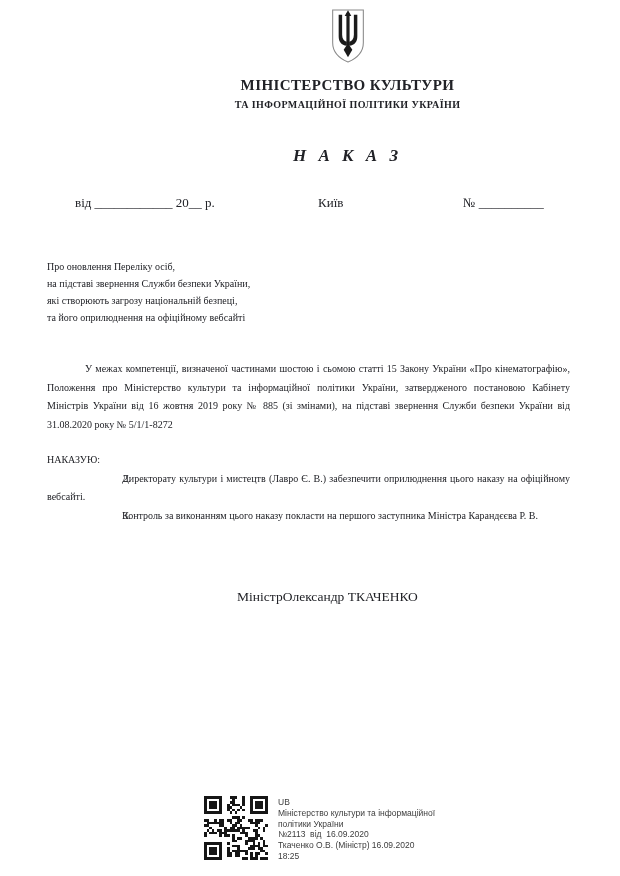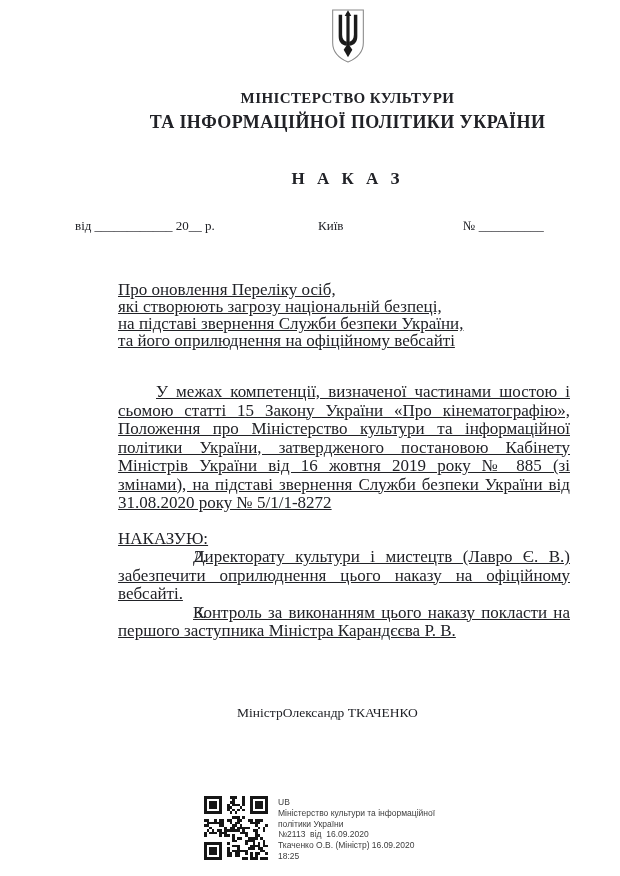--- a/index.html
+++ b/index.html
@@ -9,32 +9,32 @@
     font-family: "Liberation Serif", serif;
     color: #212227;
     position: relative;
     overflow: hidden;
   }
   .page { position: relative; width: 620px; height: 876px; background: #ffffff; }
 
   
   .header { padding-top: 8px; text-align: center; margin-left: 75px; width: 545px; }
   .emblem { display: inline-block; height: 56px; }
-  .ministry-line1 { margin-top: 22px; font-weight: bold; font-size: 15px; letter-spacing: 0.4px; }
-  .ministry-line2 { margin-top: 5px; font-weight: bold; font-size: 18px; letter-spacing: 0.4px; }
-  .doc-title { margin-top: 36px; font-weight: bold; font-size: 17px; letter-spacing: 4px; }
+  .ministry-line1 { margin-top: 9px; font-weight: bold; font-size: 15px; letter-spacing: 0.4px; }
+  .ministry-line2 { margin-top: 5px; font-weight: bold; font-size: 10px; letter-spacing: 0.4px; }
+  .doc-title { margin-top: 36px; font-weight: bold; font-size: 17px; letter-spacing: 4px; font-style: italic; }
 
   
   .dateline { position: relative; height: 18px; margin-top: 29px; font-size: 13px; }
   .dl-left  { position: absolute; left: 75px;  white-space: pre; }
   .dl-city  { position: absolute; left: 318px; white-space: pre; }
   .dl-num   { position: absolute; left: 463px; white-space: pre; }
 
   
-  .content { margin: 0 50px 0 118px; font-size: 17px; line-height: 18.5px; text-decoration: underline; }
+  .content { margin: 0 50px 0 47px; font-size: 10px; line-height: 18.5px; }
 
   .subject { margin-top: 45px; line-height: 17px; }
   .subject div { white-space: pre; }
 
   .preamble { margin-top: 34px; text-align: justify; text-indent: 38px; }
 
   .order-word { margin-top: 17px; }
 
   .item { text-align: justify; text-indent: 38px; }
   .item:first-of-type { margin-top: 13px; }
@@ -79,22 +79,22 @@
   <div class="dateline">
     <span class="dl-left">від ____________ 20__ р.</span>
     <span class="dl-city">Київ</span>
     <span class="dl-num">№ __________</span>
   </div>
 
   <div class="content">
 
     <div class="subject">
       <div>Про оновлення Переліку осіб,</div>
+      <div>на підставі звернення Служби безпеки України,</div>
       <div>які створюють загрозу національній безпеці,</div>
-      <div>на підставі звернення Служби безпеки України,</div>
       <div>та його оприлюднення на офіційному вебсайті</div>
     </div>
 
     <p class="preamble">У межах компетенції, визначеної частинами шостою і сьомою статті 15 Закону України «Про кінематографію», Положення про Міністерство культури та інформаційної політики України, затвердженого постановою Кабінету Міністрів України від 16 жовтня 2019 року № 885 (зі змінами), на підставі звернення Служби безпеки України від 31.08.2020 року № 5/1/1-8272</p>
 
     <p class="order-word">НАКАЗУЮ:</p>
 
 
     <p class="item"><span class="num">2.</span><span>Директорату культури і мистецтв (Лавро Є. В.) забезпечити оприлюднення цього наказу на офіційному вебсайті.</span></p>
 

